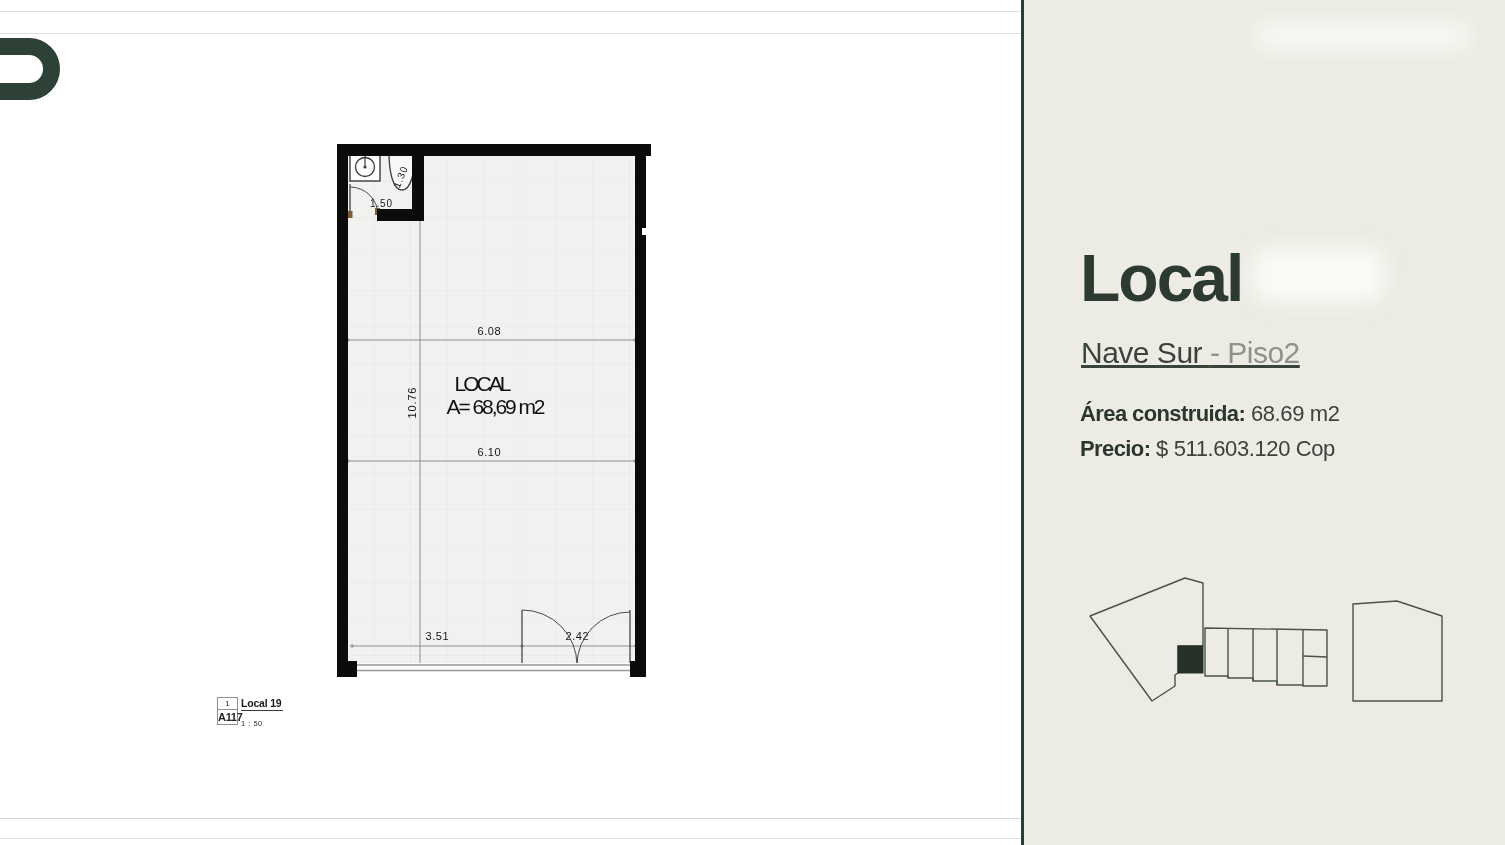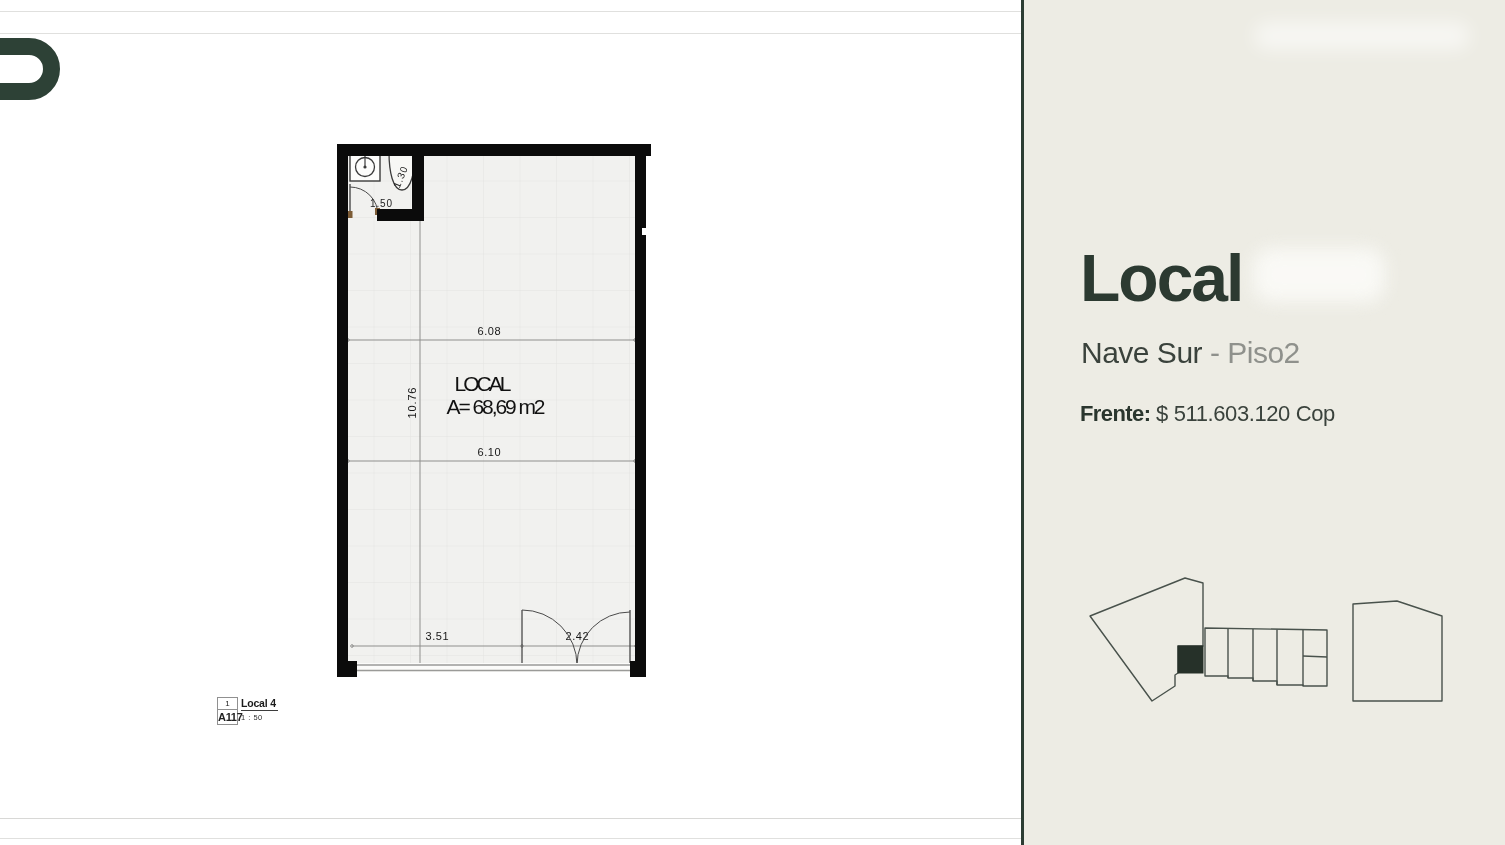--- a/index.html
+++ b/index.html
@@ -18,33 +18,33 @@
 
   #plan-svg { position:absolute; left:337px; top:144px; }
 
   
   .view-title { position:absolute; left:217px; top:697px; display:flex; align-items:flex-start; }
   .vt-box { width:21px; border:1px solid #909090; font-size:8px; color:#222; text-align:center; background:#fff; }
   .vt-num { display:block; padding:1px 0; border-bottom:1px solid #909090; font-size:8px; }
   .vt-sheet { display:block; padding:1px 0; font-size:11px; font-weight:bold; letter-spacing:-0.3px; }
   .vt-text { margin-left:3px; }
   .vt-name { font-size:10.5px; font-weight:bold; color:#1a1a1a; border-bottom:1.5px solid #3c3c3c; padding:0 2px 1px 0; letter-spacing:-0.2px; }
-  .vt-scale { font-size:7.5px; color:#2e2e2e; margin-top:2px; letter-spacing:0.5px; }
+  .vt-scale { font-size:7.5px; color:#2e2e2e; margin-top:8px; letter-spacing:0.5px; }
 
   
   .divider { position:absolute; left:1021px; top:0; width:3px; height:845px; background:#2c3d33; }
   .panel { position:absolute; left:1024px; top:0; width:481px; height:845px; background:#edece4; }
 
   .blur-patch { position:absolute; background:rgba(252,252,250,0.8); filter:blur(9px); border-radius:18px; }
   .wm-top { left:230px; top:22px; width:216px; height:28px; background:rgba(255,255,255,0.55); }
   .wm-title { left:229px; top:248px; width:132px; height:54px; }
 
   .panel-title { position:absolute; left:56px; top:245px; font-size:66px; font-weight:700;
                  letter-spacing:-2px; color:#2c3a31; line-height:1; }
-  .panel-subtitle { position:absolute; left:57px; top:336px; font-size:30px; color:#3a423c; font-weight:500; letter-spacing:-0.5px; }
+  .panel-subtitle { position:absolute; left:57px; top:336px; font-size:30px; color:#3a423c; font-weight:500; letter-spacing:-0.5px;text-decoration:underline; }
   .panel-subtitle .muted { color:#8f918c; font-weight:400; }
 
   .specs { position:absolute; left:56px; top:396px; }
   .spec-row { height:35px; line-height:35px; font-size:22px; color:#3a423c; white-space:nowrap; letter-spacing:-0.4px; }
   .spec-row .lbl { font-weight:700; color:#2a362e; letter-spacing:-0.6px; }
 
   #site-svg { position:absolute; left:61px; top:573px; }
 </style>
 </head>
 <body>
@@ -132,41 +132,45 @@
     </g>
     <rect x="305" y="84" width="4" height="7" fill="#ffffff"></rect>
   </svg>
 
   <div class="view-title">
     <div class="vt-box">
       <span class="vt-num">1</span>
       <span class="vt-sheet">A117</span>
     </div>
     <div class="vt-text">
-      <div class="vt-name">Local 4</div>
+      <div class="vt-name">Local 19</div>
       <div class="vt-scale">1 : 50</div>
     </div>
   </div>
 
   <div class="divider"></div>
 
   <div class="panel">
     <div class="blur-patch wm-top"></div>
     <div class="blur-patch wm-title"></div>
 
     <div class="panel-title">Local</div>
 
     <div class="panel-subtitle">
       <span>Nave Sur</span>
       <span class="muted">- Piso2</span>
     </div>
 
     <div class="specs">
       <div class="spec-row">
-        <span class="lbl">Frente:</span>
+        <span class="lbl">Área construida:</span>
+        <span>68.69 m2</span>
+      </div>
+      <div class="spec-row">
+        <span class="lbl">Precio:</span>
         <span>$ 511.603.120 Cop</span>
       </div>
     </div>
 
     <svg id="site-svg" width="375" height="140" viewBox="0 0 375 140">
       <g fill="none" stroke="#49524c" stroke-width="1.4" stroke-linejoin="round">
         <polygon points="100,5 118,10 118,73 93,73 93,100 90,102 90,113 67,128 5,43"></polygon>
         <path d="M120,55 L242,57 L242,113 L218,113 L218,112 L192,112 L192,108 L168,108 L168,105 L143,105 L143,103 L120,103 Z"></path>
         <line x1="143" y1="55.5" x2="143" y2="105"></line>
         <line x1="168" y1="56" x2="168" y2="108"></line>

